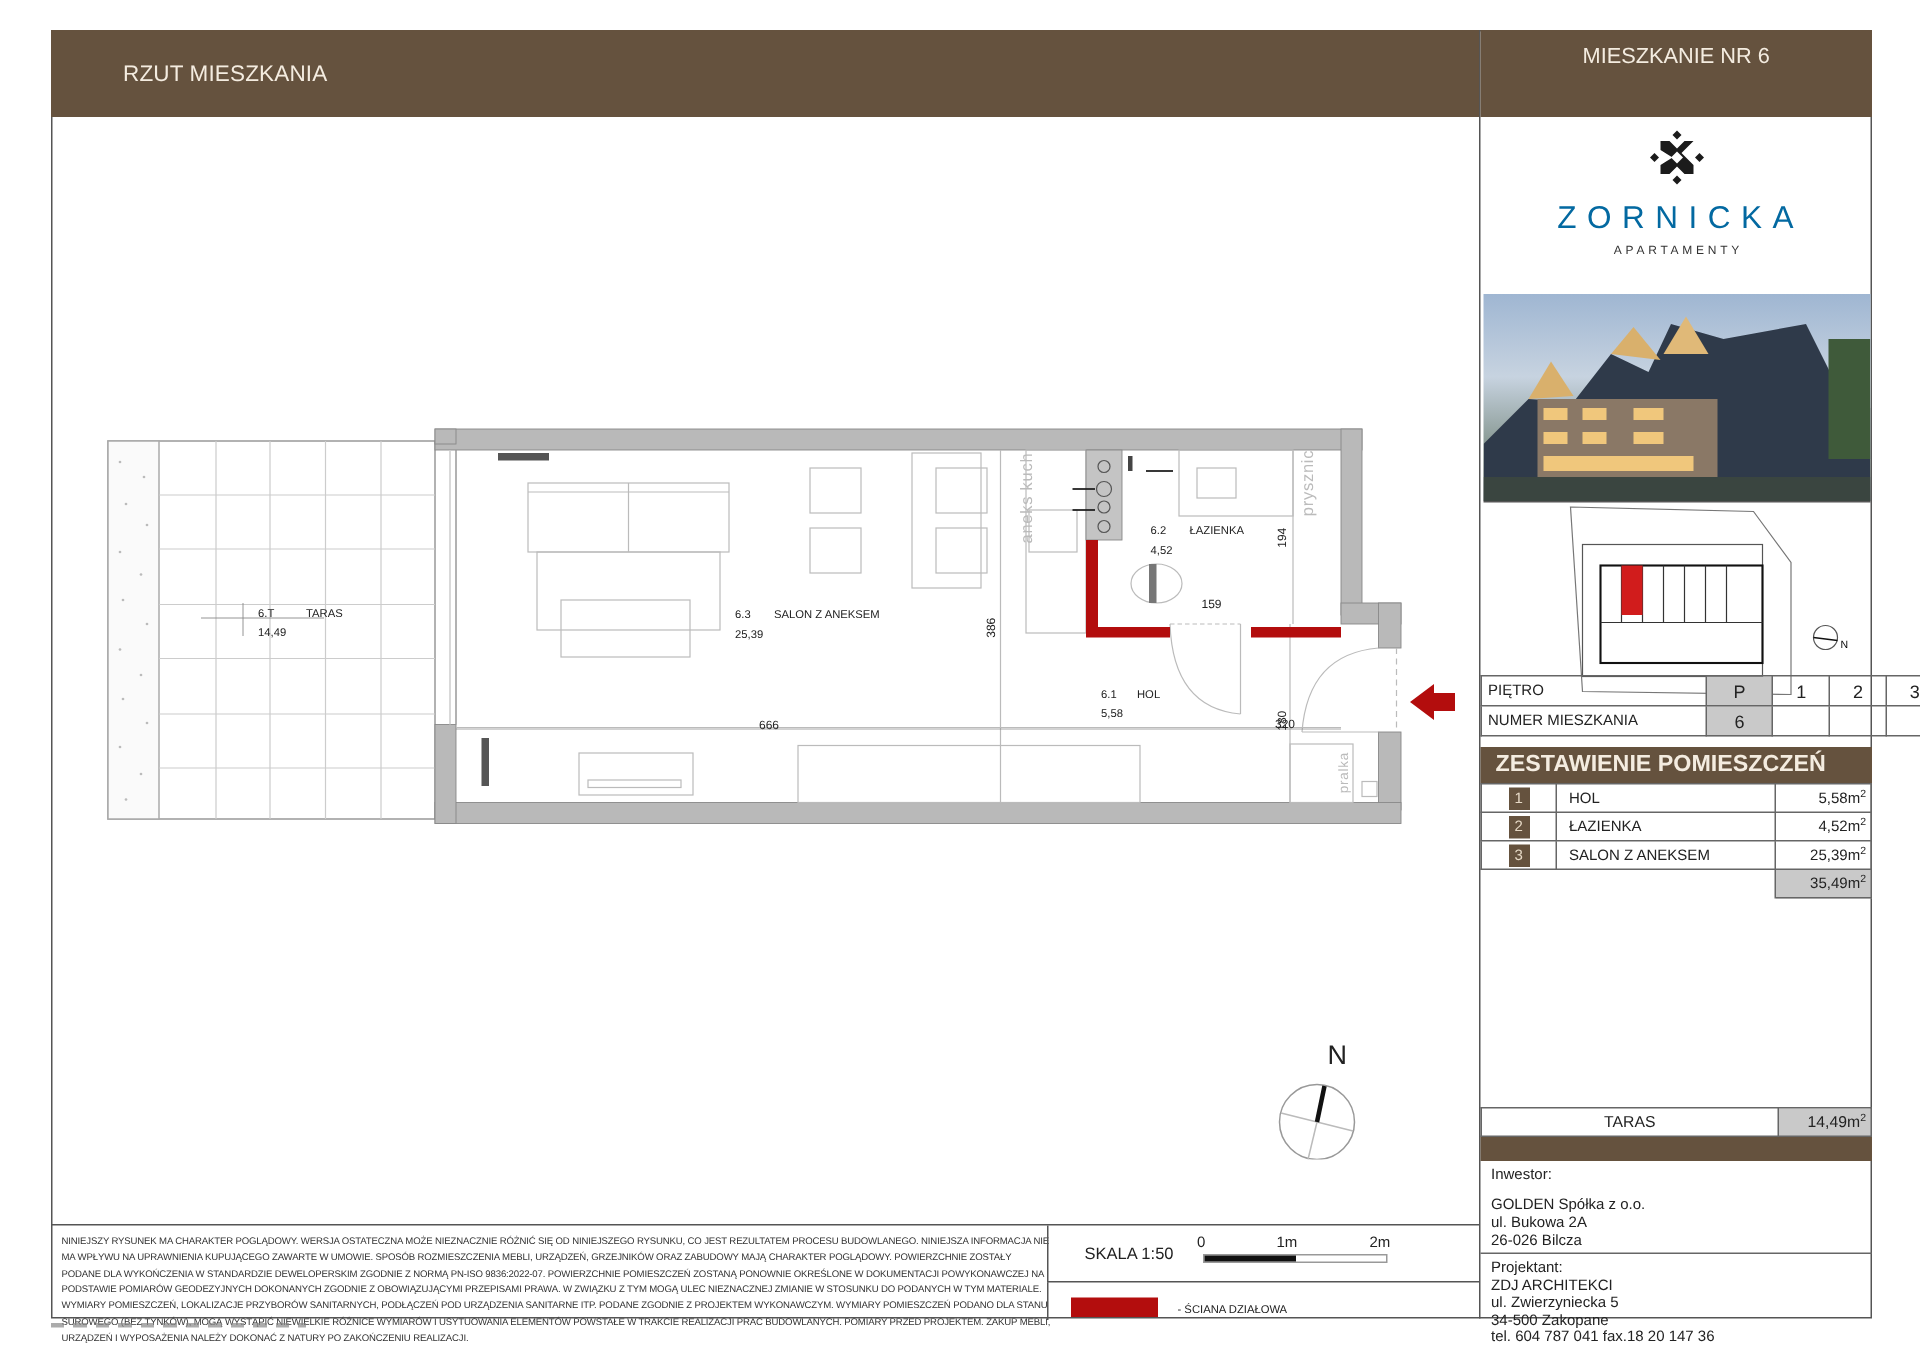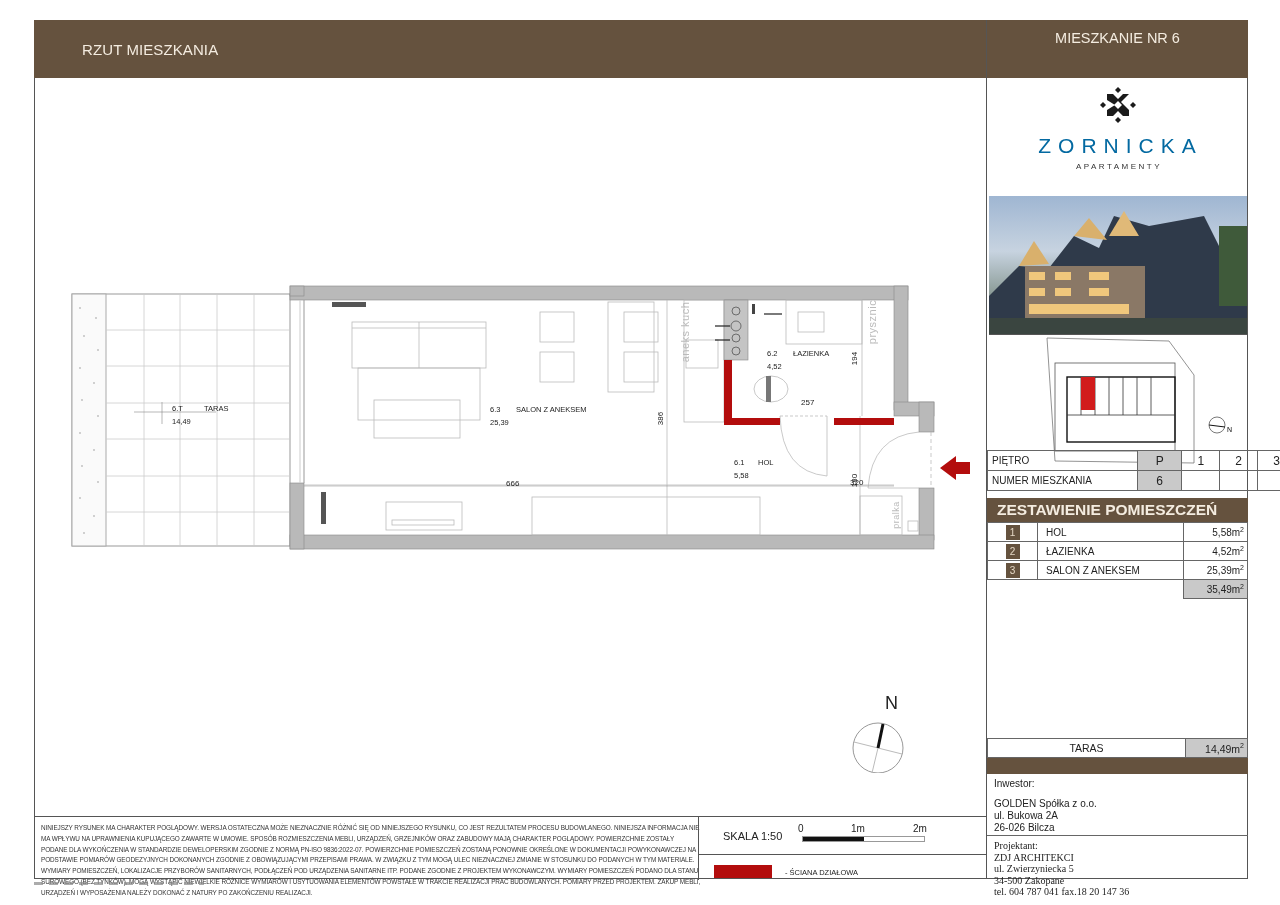--- a/index.html
+++ b/index.html
@@ -42,21 +42,21 @@
   table.rooms td.total { background: #c9c9c9; }
   table.rooms sup, table.taras sup { font-size: 7px; }
 
   table.taras { position: absolute; left: 0; top: 718px; width: 261px; border-collapse: collapse; }
   table.taras td { height: 19px; border: 1px solid #666; font-size: 10.5px; }
   table.taras td.area { width: 62px; text-align: right; padding-right: 3px; background: #c9c9c9; }
   #taras-bar { position: absolute; left: 0; top: 738px; width: 261px; height: 16px; }
 
   #investor { position: absolute; left: 0; top: 754px; width: 261px; height: 62px; padding: 4px 0 0 7px; font-size: 10px; line-height: 12px; border-bottom: 1px solid #666; }
   #investor .gap { height: 8px; }
-  #designer { position: absolute; left: 0; top: 817px; width: 261px; height: 38px; padding: 3px 0 0 7px; font-size: 10px; line-height: 11.5px; font-family: Liberation Serif, serif; }
+  #designer { position: absolute; left: 0; top: 817px; width: 261px; height: 38px; padding: 3px 0 0 7px; font-size: 10px; line-height: 11.5px; }
 
   
   #footer { position: absolute; left: 34px; top: 816px; width: 952px; height: 63px; border-top: 1px solid #555; }
   #disclaimer { position: absolute; left: 7px; top: 6px; width: 660px; font-size: 6.4px; line-height: 10.8px; color: #333; letter-spacing: -0.1px; }
   #scale-box { position: absolute; left: 664px; top: 0; width: 288px; height: 38px; border-left: 1px solid #555; border-bottom: 1px solid #555; }
   #scale-box .lbl { position: absolute; left: 24px; top: 13px; font-size: 11px; }
   #scale-bar { position: absolute; left: 103px; top: 19px; width: 123px; height: 6px; border: 1px solid #999; }
   #scale-bar i { position: absolute; left: 0; top: 0; width: 61px; height: 4px; background: #111; }
   .tick { position: absolute; top: 6px; font-size: 10px; }
   #legend-box { position: absolute; left: 664px; top: 38px; width: 288px; height: 25px; border-left: 1px solid #555; }
@@ -227,21 +227,21 @@
     <span class="ar">4,52</span>
   </div>
   <div class="lbl-room" style="left:700px;top:380px;width:60px;height:26px;">
     <span class="num">6.1</span>
     <span class="nm" style="left:24px;">HOL</span>
     <span class="ar">5,58</span>
   </div>
 
   <span class="dim" style="left:472px;top:401px;">666</span>
   <span class="dim vert" style="left:620px;top:336px;">386</span>
-  <span class="dim" style="left:767px;top:320px;">257</span>
+  <span class="dim" style="left:767px;top:320px;">159</span>
   <span class="dim vert" style="left:814px;top:276px;">194</span>
   <span class="dim" style="left:816px;top:400px;">320</span>
   <span class="dim vert" style="left:814px;top:398px;">180</span>
 
   <span class="ghost vert" style="left:621px;top:248px;">aneks kuch</span>
   <span class="ghost vert" style="left:816px;top:238px;">prysznic</span>
   <span class="ghost vert" style="left:848px;top:432px;font-size:9px;">pralka</span>
 
   <div id="compass">
     <span class="n">N</span>

